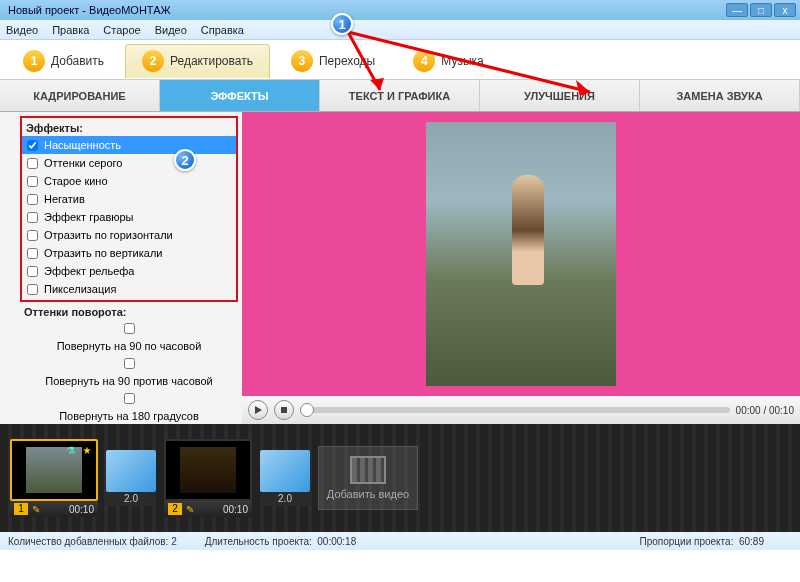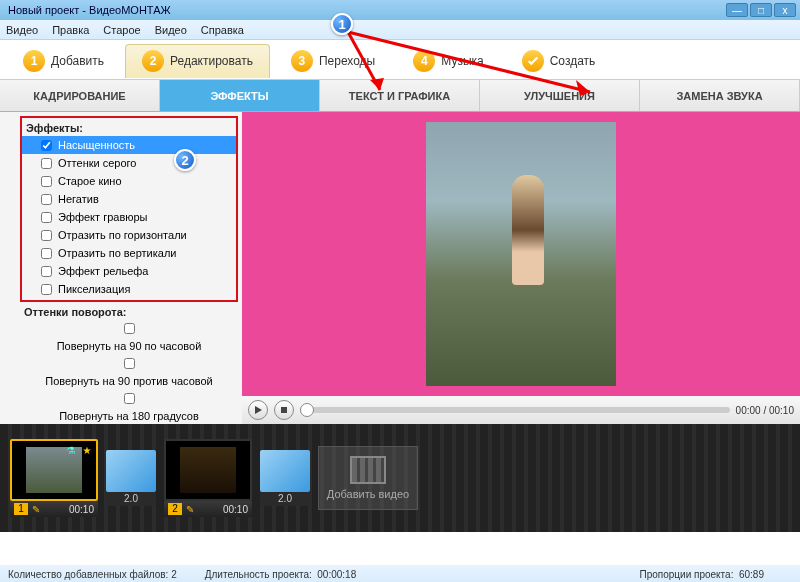--- a/index.html
+++ b/index.html
@@ -27,21 +27,21 @@
 .subtab { flex: 1; display: flex; align-items: center; justify-content: center; font-size: 11px; font-weight: bold; color: #444; border-right: 1px solid #ccc; position: relative; }
 .subtab.active { background: #4db1e8; color: #fff; text-align: center; }
 .subtab.active::after { content: ""; position: absolute; bottom: -7px; left: 50%; margin-left: -7px; border: 7px solid transparent; border-top-color: #4db1e8; }
 
 .workarea { display: flex; height: 312px; background: #f4f4f4; }
 
 .sidebar { width: 226px; padding: 4px; display: flex; flex-direction: column; font-size: 11px; margin-left: 16px; }
 .fxbox { border: 2px solid #d4101c; padding: 2px 0; margin-bottom: 2px; }
 .fxtitle { font-weight: bold; padding: 2px 4px; color: #222; }
 .fxlist { max-height: 190px; overflow-y: auto; }
-.fxitem { display: flex; align-items: center; padding: 3px 19px; gap: 6px; position: relative; }
+.fxitem { display: flex; align-items: center; padding: 3px 5px; gap: 6px; position: relative; }
 .fxitem.sel { background: #3398ff; color: #fff; }
 .fxitem input { width: 11px; height: 11px; }
 .rotlist .fxitem { padding: 3px 6px; flex-direction: column; }
 .fxlist::-webkit-scrollbar { width: 15px; }
 .fxlist::-webkit-scrollbar-track { background: #eee; border: 1px solid #ccc; }
 .fxlist::-webkit-scrollbar-thumb { background: #c8c8c8; border: 1px solid #999; }
 
 .preview { flex: 1; background: #ec4899; display: flex; flex-direction: column; position: relative; }
 .previmg { flex: 1; display: flex; align-items: center; justify-content: center; }
 .photo { width: 190px; height: 264px; background: linear-gradient(180deg,#8fa5b0 0%,#9eb8bf 30%,#6a7a5a 60%,#4a5a3a 100%); position: relative; overflow: hidden; }
@@ -62,21 +62,21 @@
 .thumbbadge span{ width:14px; height:14px; display:flex;align-items:center;justify-content:center; font-size:10px; }
 .tclip .bar { height: 16px; background: linear-gradient(#3a3a3a,#222); display: flex; align-items: center; font-size: 10px; color: #ddd; padding: 0 4px; gap:4px; }
 .tclip .bar .idx{ background:#f5b400; color:#000; width:14px; height:12px; text-align:center; line-height:12px; }
 .tclip .bar .pen{ color:#f5b400; }
 .ttrans { width: 50px; height: 56px; display:flex; flex-direction:column; }
 .ttrans .t { flex:1; background:linear-gradient(135deg,#9bd1f5,#3a9adf); border-radius:2px; }
 .ttrans .b { height:14px; background:#2a2a2a; color:#ccc; font-size:10px; text-align:center; line-height:14px; }
 .taddvideo { width: 100px; height: 64px; background: rgba(120,120,120,.3); border: 1px solid #555; display: flex; flex-direction: column; align-items: center; justify-content: center; gap:4px; color: #aaa; font-size: 11px; }
 .taddvideo .film { width: 36px; height: 28px; border: 2px solid #888; background: repeating-linear-gradient(90deg,#666 0,#666 5px,#444 5px,#444 8px); }
 
-.statusbar { height: 18px; background: linear-gradient(#e8f4ff, #d8ecfc); display: flex; align-items: center; font-size: 10px; color: #333; padding: 0 8px; margin-top: 33px; }
+.statusbar { height: 18px; background: linear-gradient(#e8f4ff, #d8ecfc); display: flex; align-items: center; font-size: 10px; color: #333; padding: 0 8px; }
 .statusbar > div { margin-right: 28px; }
 
 .callout { position: absolute; width: 22px; height: 22px; border-radius: 50%; background: radial-gradient(circle at 30% 30%, #6fb8ff, #1158c8); border: 2px solid #fff; color: #fff; font-weight: bold; font-size: 13px; display: flex; align-items: center; justify-content: center; box-shadow: 0 1px 3px rgba(0,0,0,.4); z-index: 50; }
 .arrow { position: absolute; z-index: 40; pointer-events: none; }
 .arrow line { stroke: #e00; stroke-width: 3; }
 .arrow polygon { fill: #e00; }
 </style>
 </head>
 <body>
 
@@ -104,28 +104,20 @@
     <div class="tabicon ti2">2</div>
     <span>Редактировать</span>
   </div>
   <div class="maintab">
     <div class="tabicon ti3">3</div>
     <span>Переходы</span>
   </div>
   <div class="maintab">
     <div class="tabicon ti4">4</div>
     <span>Музыка</span>
-  </div>
-  <div class="maintab">
-    <div class="tabicon ti5">
-        <svg viewBox="0 0 16 16">
-          <path d="M3 8l3 3 7-7" stroke="#fff" stroke-width="2.5" fill="none"></path>
-        </svg>
-      </div>
-    <span>Создать</span>
   </div>
 </div>
 
 <div class="subtabs">
   <div class="subtab">КАДРИРОВАНИЕ</div>
   <div class="subtab active">ЭФФЕКТЫ</div>
   <div class="subtab">ТЕКСТ И ГРАФИКА</div>
   <div class="subtab">УЛУЧШЕНИЯ</div>
   <div class="subtab">ЗАМЕНА ЗВУКА</div>
 </div>

